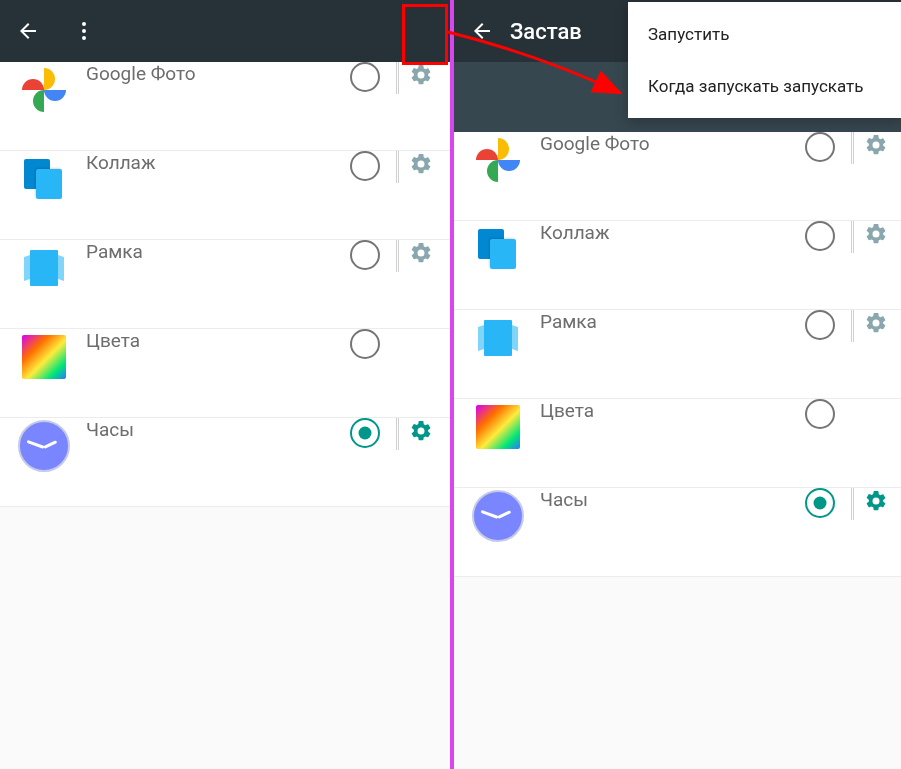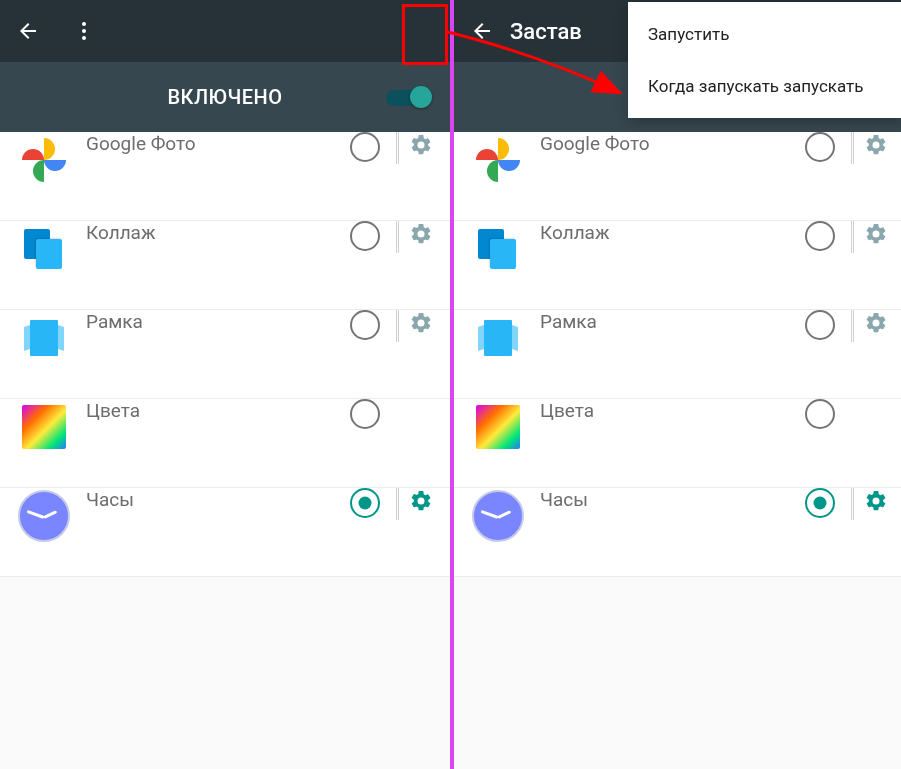--- a/index.html
+++ b/index.html
@@ -279,27 +279,20 @@
       <div class="overflow">
         <svg width="24" height="24" viewBox="0 0 24 24" fill="#fff">
             <circle cx="12" cy="5" r="2"></circle>
             <circle cx="12" cy="12" r="2"></circle>
             <circle cx="12" cy="19" r="2"></circle>
           </svg>
       </div>
       <div class="highlight-box"></div>
     </div>
 
-    <div class="subheader">
-      <div class="subheader-text">ВКЛЮЧЕНО</div>
-      <div class="switch">
-        <div class="switch-track"></div>
-        <div class="switch-thumb"></div>
-      </div>
-    </div>
 
     <div class="list" id="list-left">
         <div class="row">
           <div class="icon-slot">
             <div class="google-photos">
       <div class="gp-petal gp-red"></div>
               <div class="gp-petal gp-yellow"></div>
       <div class="gp-petal gp-blue"></div>
               <div class="gp-petal gp-green"></div>
             </div>

